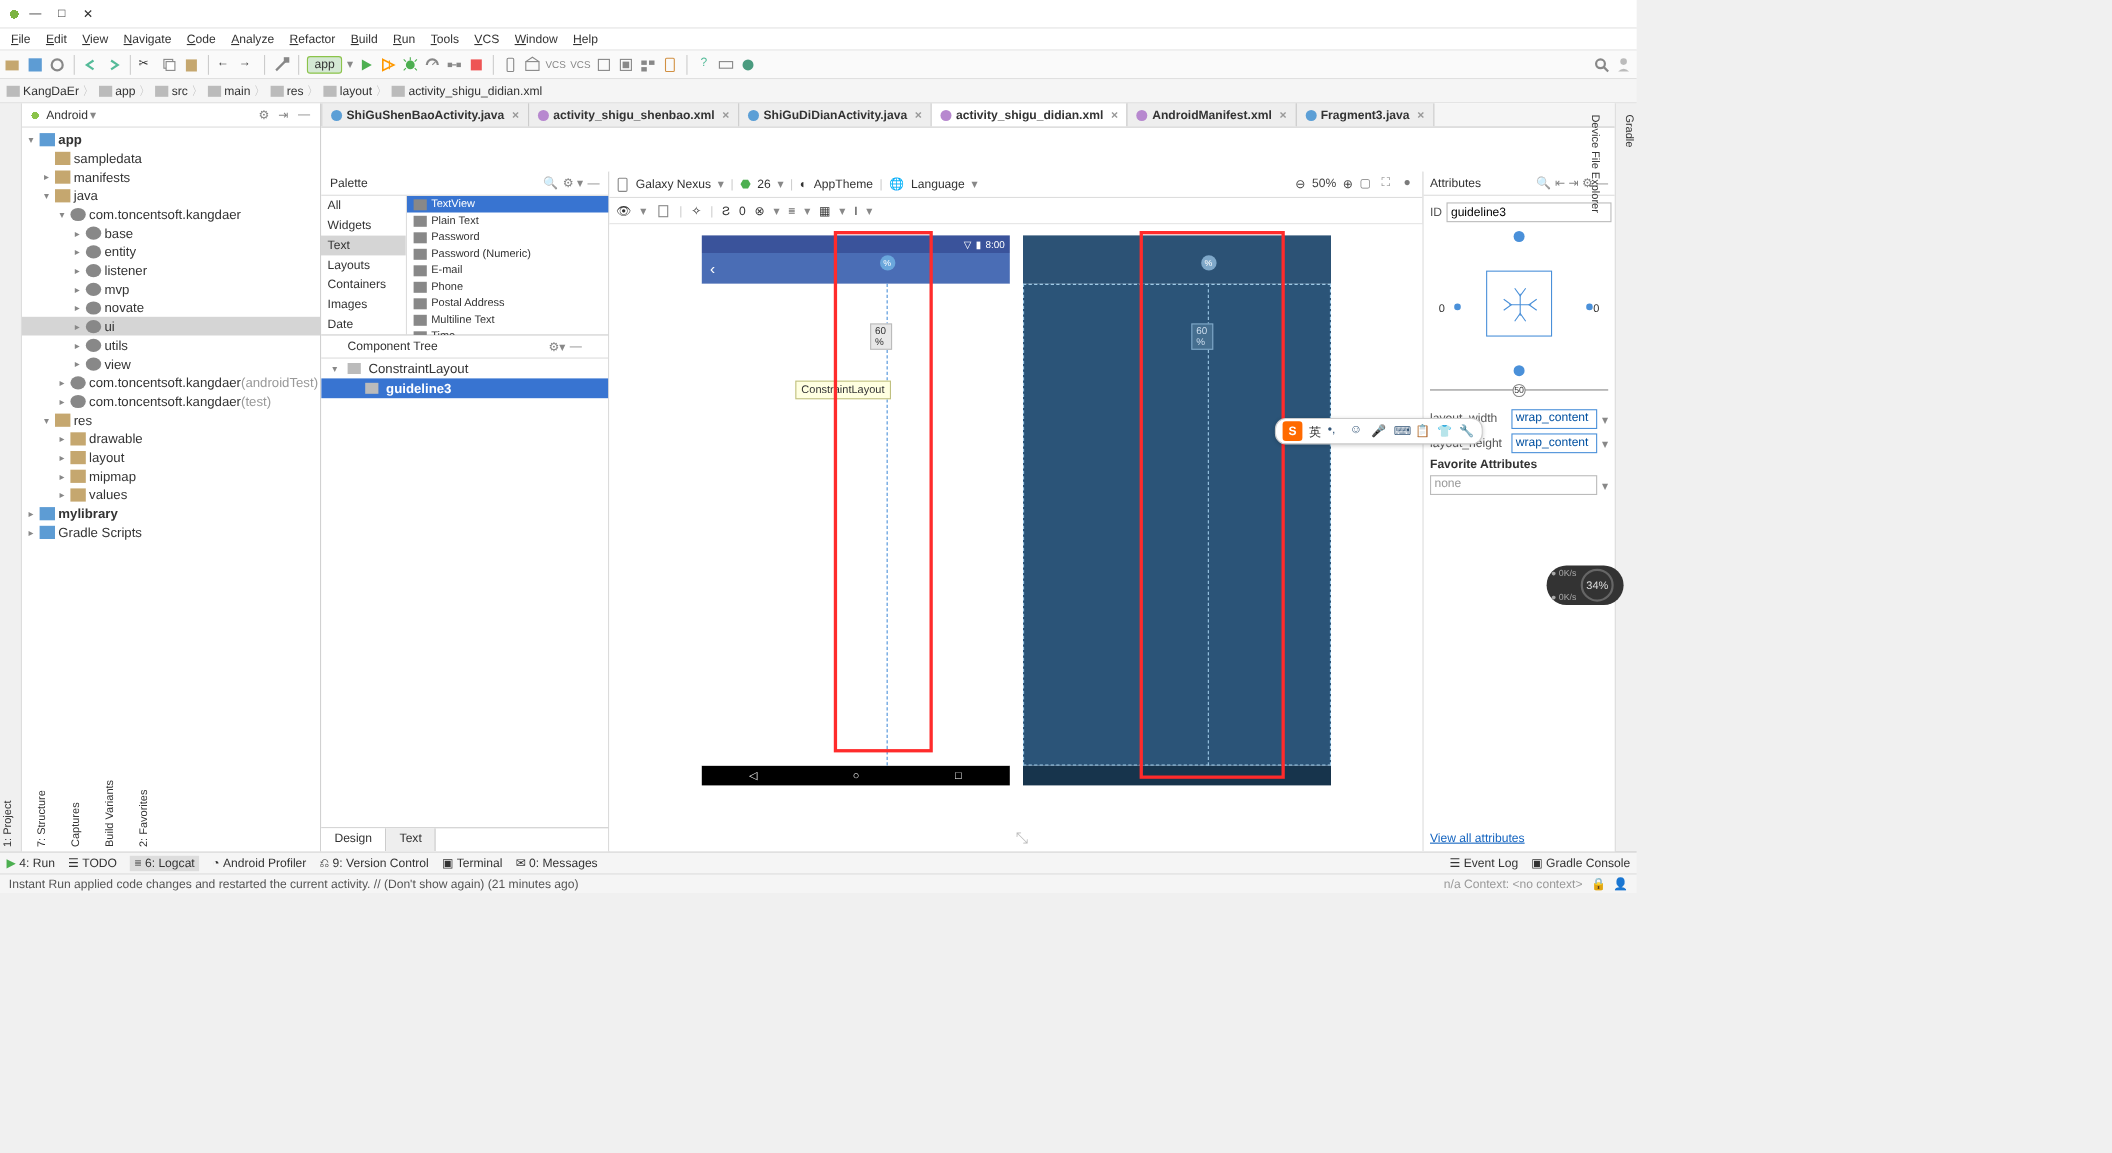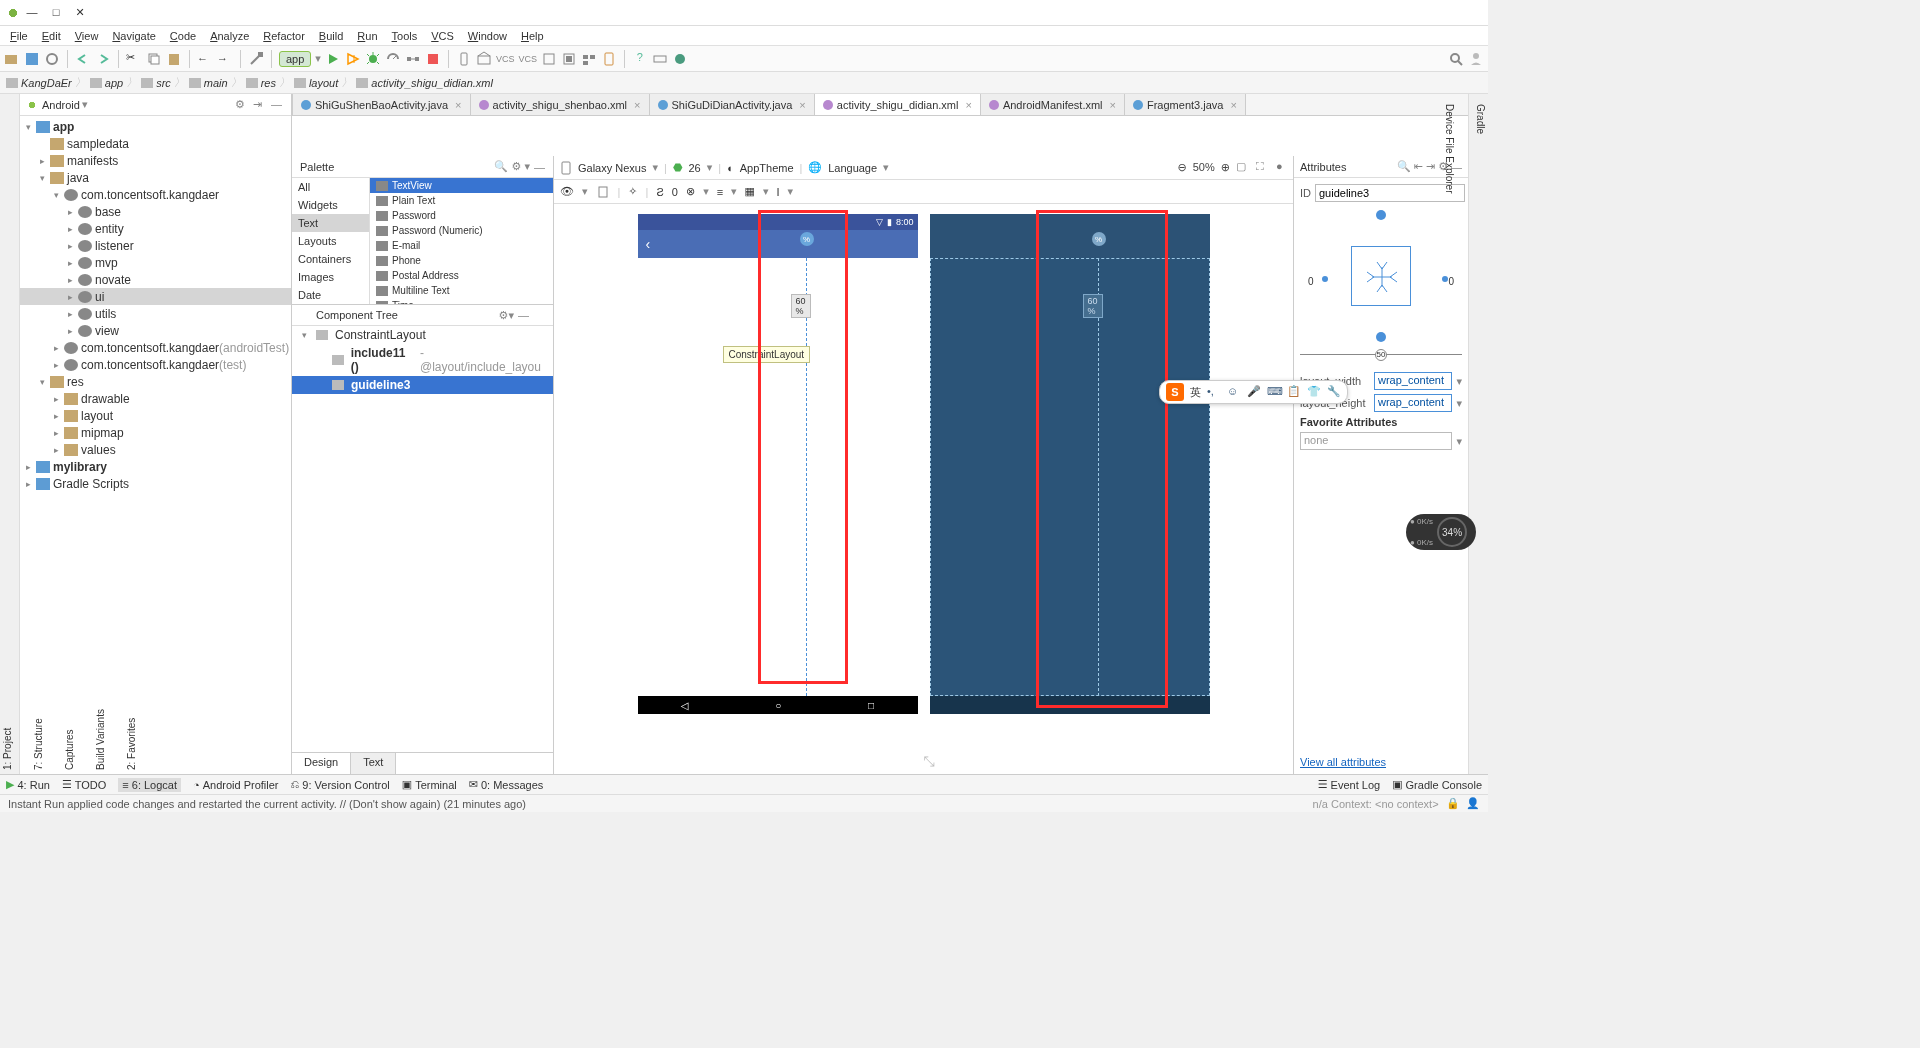--- a/index.html
+++ b/index.html
@@ -10,21 +10,21 @@
 .titlebar .wbtns { display: flex; gap: 12px; }
 .titlebar .wbtns span { width: 12px; text-align: center; cursor: default; }
 .menubar { height: 20px; background: #fff; display: flex; align-items: center; padding: 0 4px; gap: 2px; border-bottom: 1px solid #e0e0e0; }
 .menubar span { padding: 2px 6px; font-size: 11px; }
 .menubar span u { text-decoration: underline; }
 .toolbar { height: 26px; background: #fafafa; display: flex; align-items: center; padding: 0 4px; gap: 4px; border-bottom: 1px solid #ddd; }
 .tool-icon { width: 16px; height: 16px; display: inline-block; }
 .tool-sep { width: 1px; height: 18px; background: #ccc; margin: 0 3px; }
 .app-chip { background: #d4e8d4; border: 1px solid #8bc34a; padding: 1px 6px; border-radius: 3px; font-size: 11px; }
 .navbar { height: 22px; background: #f5f5f5; display: flex; align-items: center; padding: 0 6px; gap: 4px; border-bottom: 1px solid #ddd; font-size: 11px; }
-.nav-crumb { display: flex; align-items: center; gap: 3px; font-style: italic; }
+.nav-crumb { display: flex; align-items: center; gap: 3px; }
 .folder-ico { width: 12px; height: 10px; background: #bbb; display: inline-block; }
 .main-area { display: flex; height: calc(100% - 26px - 20px - 26px - 22px - 20px - 18px); position: relative; }
 .left-gutter { width: 20px; background: #f0f0f0; border-right: 1px solid #ddd; writing-mode: vertical-lr; text-orientation: mixed; display: flex; flex-direction: column; padding-top: 6px; font-size: 10px; gap: 16px; }
 .left-gutter div { transform: rotate(180deg); padding: 4px 2px; }
 .right-gutter { width: 20px; background: #f0f0f0; border-left: 1px solid #ddd; writing-mode: vertical-rl; display: flex; flex-direction: column; padding-top: 6px; font-size: 10px; gap: 16px; }
 .right-gutter div { padding: 4px 2px; }
 .project-panel { width: 272px; background: #fff; border-right: 1px solid #ccc; display: flex; flex-direction: column; }
 .panel-header { height: 22px; display: flex; align-items: center; padding: 0 6px; border-bottom: 1px solid #ddd; font-size: 11px; }
 .panel-header .spacer { flex: 1; }
 .panel-header .hicon { width: 14px; height: 14px; margin-left: 4px; opacity: 0.6; }
@@ -33,21 +33,21 @@
 .tree-row.selected { background: #d5d5d5; }
 .tree-indent { display: inline-block; }
 .tree-arrow { width: 10px; display: inline-block; color: #888; font-size: 9px; }
 .tree-ico { width: 14px; height: 12px; display: inline-block; margin-right: 3px; }
 .folder { background: #c5a76f; }
 .pkg { background: #888; border-radius: 50%; }
 .mod { background: #5d9cd4; }
 .muted { color: #999; }
 .editor-area { flex: 1; display: flex; flex-direction: column; background: #fff; }
 .tab-row { height: 22px; display: flex; align-items: flex-end; border-bottom: 1px solid #ccc; background: #f5f5f5; overflow: hidden; }
-.etab { height: 22px; padding: 3px 8px; border: 1px solid #ccc; border-bottom: none; margin-right: -1px; background: #eee; display: flex; align-items: center; gap: 4px; font-size: 11px; white-space: nowrap; }
+.etab { height: 22px; padding: 3px 8px; border: 1px solid #ccc; border-bottom: none; margin-right: -1px; background: #eee; display: flex; align-items: center; gap: 4px; font-size: 11px; white-space: nowrap; font-weight: bold; }
 .etab.active { background: #fff; }
 .etab .dot { width: 10px; height: 10px; border-radius: 50%; }
 .etab .close { color: #999; margin-left: 3px; }
 .layout-body { flex: 1; display: flex; margin-top: 40px; }
 .palette-col { width: 262px; border-right: 1px solid #ccc; display: flex; flex-direction: column; }
 .palette-head { height: 22px; display: flex; align-items: center; padding: 0 8px; border-bottom: 1px solid #ddd; font-size: 11px; }
 .palette-split { flex: 1; display: flex; min-height: 0; }
 .palette-cats { width: 78px; border-right: 1px solid #ddd; overflow: auto; }
 .palette-cats div { padding: 3px 6px; font-size: 11px; }
 .palette-cats div.sel { background: #d5d5d5; }
@@ -505,27 +505,20 @@
           <span style="color:#888">▾</span>
           <span style="margin-left:4px;opacity:0.6">—</span>
         </div>
         <div class="comp-tree" id="compTree">
             <div class="crow">
               <span style="width:0px;display:inline-block"></span>
               <span style="width:10px;color:#888;font-size:9px">▾</span>
               <span style="width:12px;height:10px;background:#bbb;display:inline-block;margin-right:3px"></span>
               <span>ConstraintLayout</span>
             </div>
-            <div class="crow">
-              <span style="width:16px;display:inline-block"></span>
-              <span style="width:10px;color:#888;font-size:9px"></span>
-              <span style="width:12px;height:10px;background:#bbb;display:inline-block;margin-right:3px"></span>
-              <span style="font-weight:bold">include11 (<include>)</include></span>
-              <span style="color:#999"> - @layout/include_layou</span>
-            </div>
             <div class="crow sel">
               <span style="width:16px;display:inline-block"></span>
               <span style="width:10px;color:#888;font-size:9px"></span>
               <span style="width:12px;height:10px;background:#bbb;display:inline-block;margin-right:3px"></span>
               <span style="font-weight:bold">guideline3</span>
             </div>
           </div>
         <div style="flex:1"></div>
         <div class="design-tabs">
           <div class="active">Design</div>

